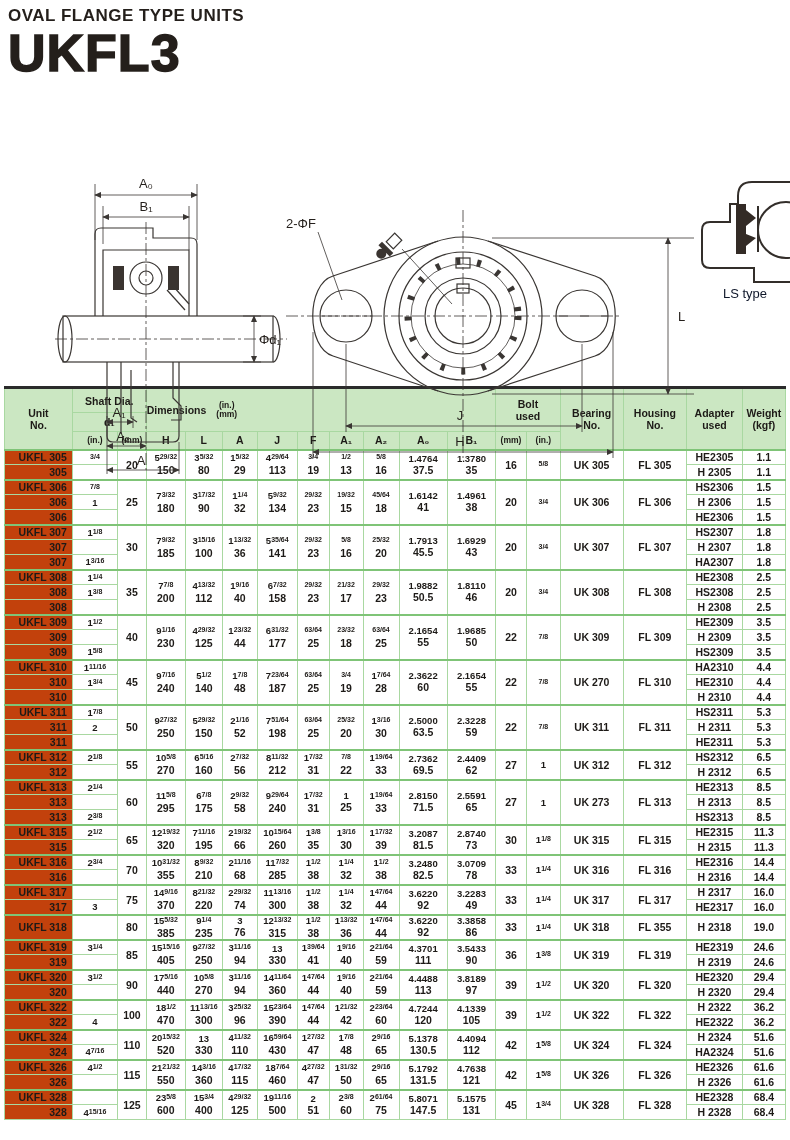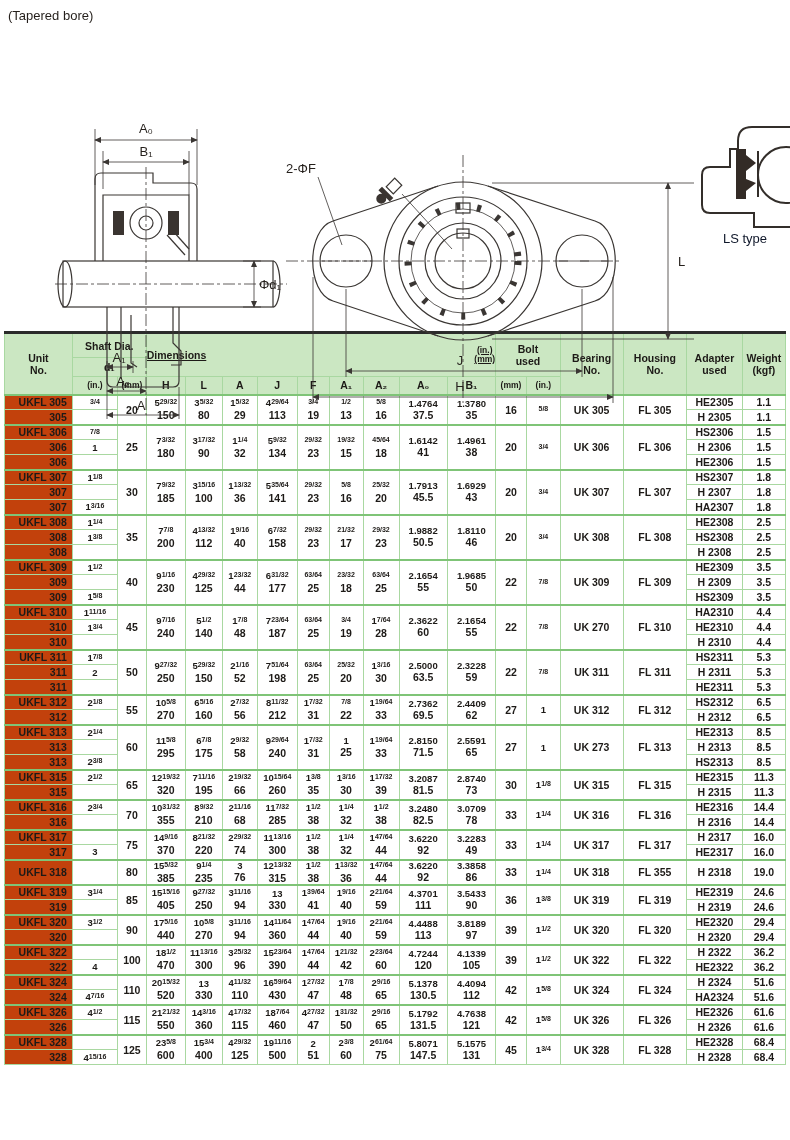--- a/index.html
+++ b/index.html
@@ -18,39 +18,40 @@
   .cl{stroke:#3a3633;stroke-width:.8;fill:none;stroke-dasharray:12 3 3 3;}
   .dk{fill:#3a3430;stroke:none;}
   .dimtxt{font-size:13px;fill:#241f1b;font-family:"Liberation Sans","DejaVu Sans",sans-serif;}
   .ls-caption{position:absolute;left:700px;top:208px;width:90px;text-align:center;font-size:13px;color:#0f172a;}
   
   .tblwrap{padding:0 4px;}
   table{border-collapse:collapse;table-layout:fixed;width:782px;border:1px solid #92cd8a;border-top:3px solid #2b2b2b;}
   th,td{border:1px solid #a9d8a1;padding:0;text-align:center;vertical-align:middle;overflow:hidden;}
   thead th{background:#cbe7c2;font-size:10.5px;font-weight:700;white-space:pre-line;line-height:12px;}
   thead .u{font-size:8.5px;font-weight:700;}
-  .dimhead{display:flex;align-items:center;justify-content:space-between;gap:10px;text-decoration:underline;}
+  .dimhead{display:flex;align-items:center;justify-content:flex-start;gap:10px;}
   .dimhead .stack{display:flex;flex-direction:column;font-size:8.5px;line-height:9px;font-weight:700;}
   tr{height:15px;}
   td{font-weight:700;}
   .unit{background:#d6efcf;text-align:right;padding-right:5px;font-size:10.5px;}
   .cin{font-size:9.5px;}
   .cmm,.txt,.adp,.wt{font-size:10.5px;}
   .fr{font-size:7px;position:relative;top:-2px;}
   .dim .iv{font-size:9.5px;line-height:10px;}
   .dim .mv{font-size:10.5px;line-height:12px;}
   .g-first td{border-top:2px solid #7fc477;}
   tbody td{background:#ffffff;}
   tbody td.unit{background:#c2410c;}
 </style>
 </head>
 <body>
 
 <div class="masthead">
-  <div class="sub">(Tapered bore)</div>
+  <div class="kicker">OVAL FLANGE TYPE UNITS</div>
+  <div class="big-title">UKFL3</div>
 </div>
 
 <div class="diagrams">
 
   <svg style="left:55px;top:92px" width="235" height="308" viewBox="0 0 235 308">
     <defs>
       <marker id="m1" markerWidth="9" markerHeight="8" refX="8" refY="4" orient="auto">
         <path d="M0,0 L9,4 L0,8 z" fill="#3a3633"></path>
       </marker>
       <marker id="m1s" markerWidth="9" markerHeight="8" refX="1" refY="4" orient="auto">

